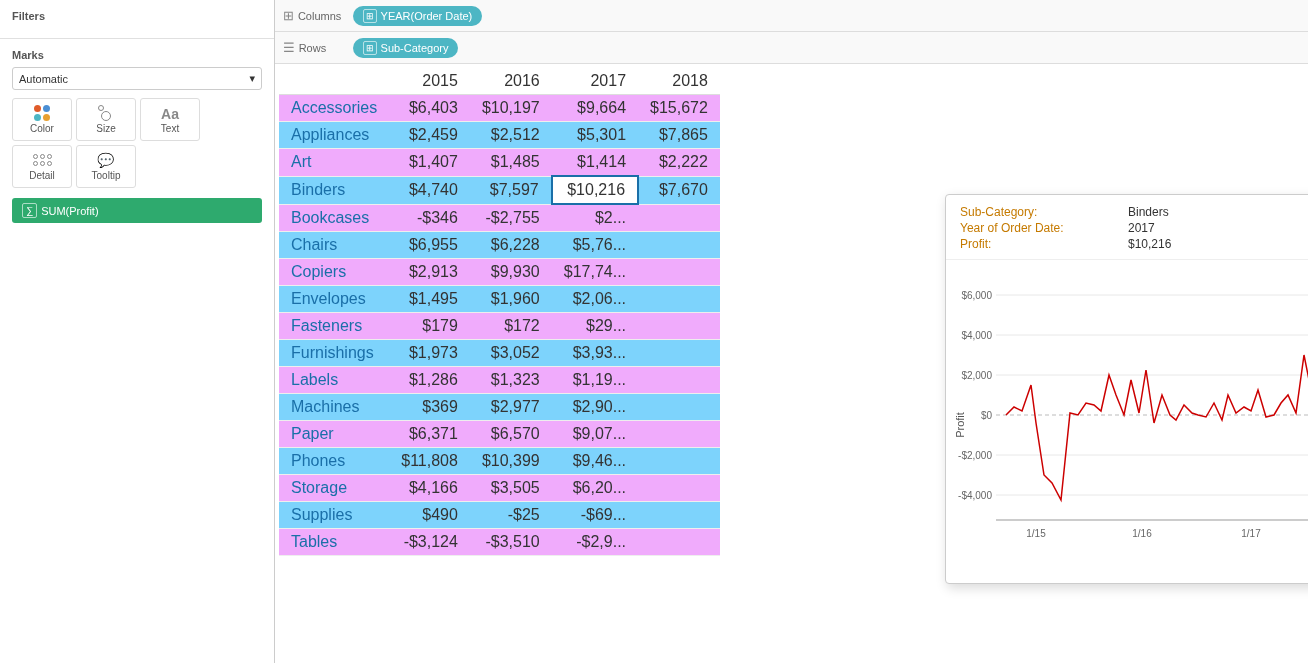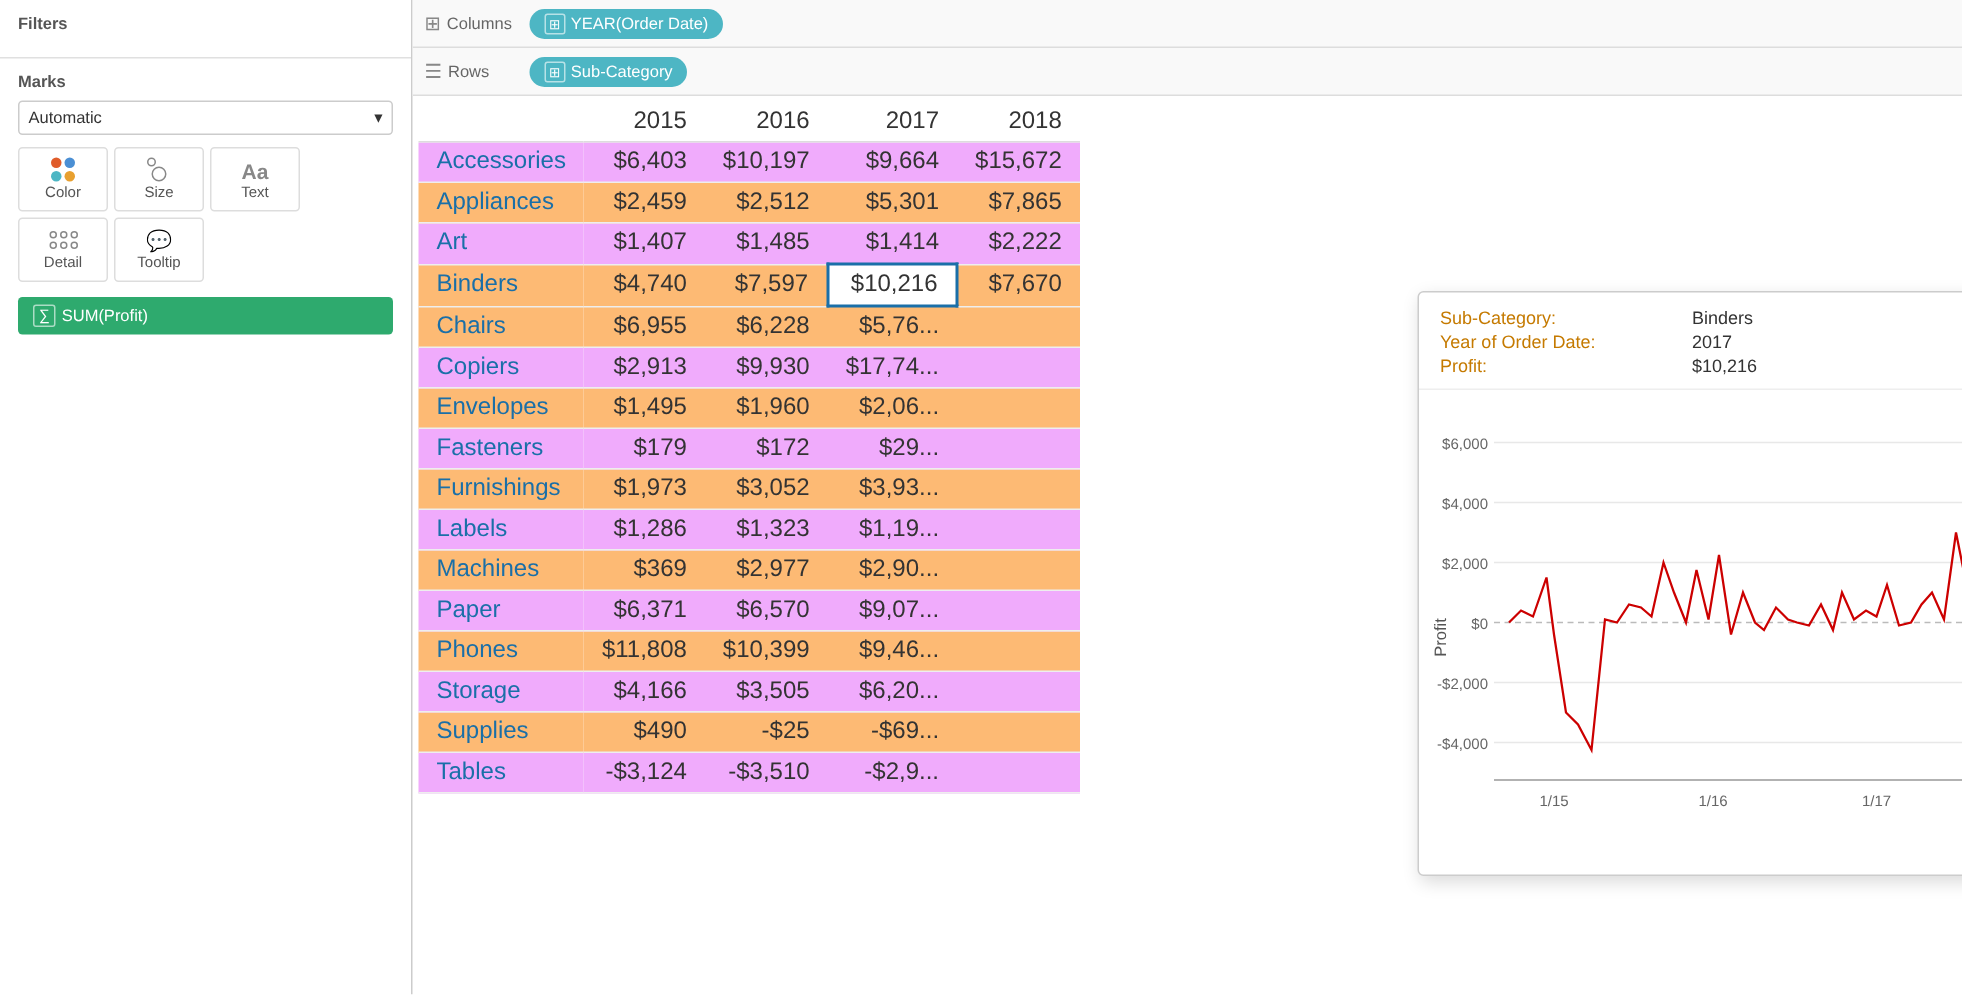--- a/index.html
+++ b/index.html
@@ -45,21 +45,21 @@
     
     .data-area { flex: 1; display: flex; position: relative; overflow: hidden; }
     .table-container { overflow: auto; flex: 1; padding: 4px; }
 
     table { border-collapse: collapse; font-size: 16px; }
     table th { text-align: right; padding: 4px 12px; font-weight: 400; color: #333; border-bottom: 1px solid #ddd; }
     table td { padding: 4px 12px; border-bottom: 1px solid #eee; }
     table td:first-child { text-align: left; color: #1a6fa8; cursor: pointer; }
     table td:not(:first-child) { text-align: right; color: #333; }
     .row-even { background: #f0abfc; }
-    .row-odd { background: #fdba74; }
+    .row-odd { background: #7dd3fc; }
     .cell-highlight { border: 2px solid #1a6fa8; background: #fff; }
 
     
     .tooltip-popup { position: absolute; left: 670px; top: 130px; width: 620px; background: #fff; border: 1px solid #ccc; border-radius: 4px; box-shadow: 2px 4px 12px rgba(0,0,0,0.15); z-index: 10; padding: 0; }
     .tooltip-header { padding: 10px 14px 6px; border-bottom: 1px solid #eee; }
     .tooltip-info-row { display: flex; gap: 8px; margin-bottom: 2px; font-size: 12px; }
     .tooltip-label { color: #c57a00; min-width: 160px; }
     .tooltip-value { color: #333; font-weight: 400; }
     .tooltip-chart-area { padding: 10px 10px 10px 0; }
 
@@ -194,20 +194,27 @@
                 <td>$1,485</td>
                 <td>$1,414</td>
                 <td>$2,222</td>
               </tr>
               <tr class="row-odd">
                 <td>Binders</td>
                 <td>$4,740</td>
                 <td>$7,597</td>
                 <td class="cell-highlight">$10,216</td>
                 <td>$7,670</td>
+              </tr>
+              <tr class="row-even">
+                <td>Bookcases</td>
+                <td>-$346</td>
+                <td>-$2,755</td>
+                <td>$2...</td>
+                <td></td>
               </tr>
               <tr class="row-odd">
                 <td>Chairs</td>
                 <td>$6,955</td>
                 <td>$6,228</td>
                 <td>$5,76...</td>
                 <td></td>
               </tr>
               <tr class="row-even">
                 <td>Copiers</td>

